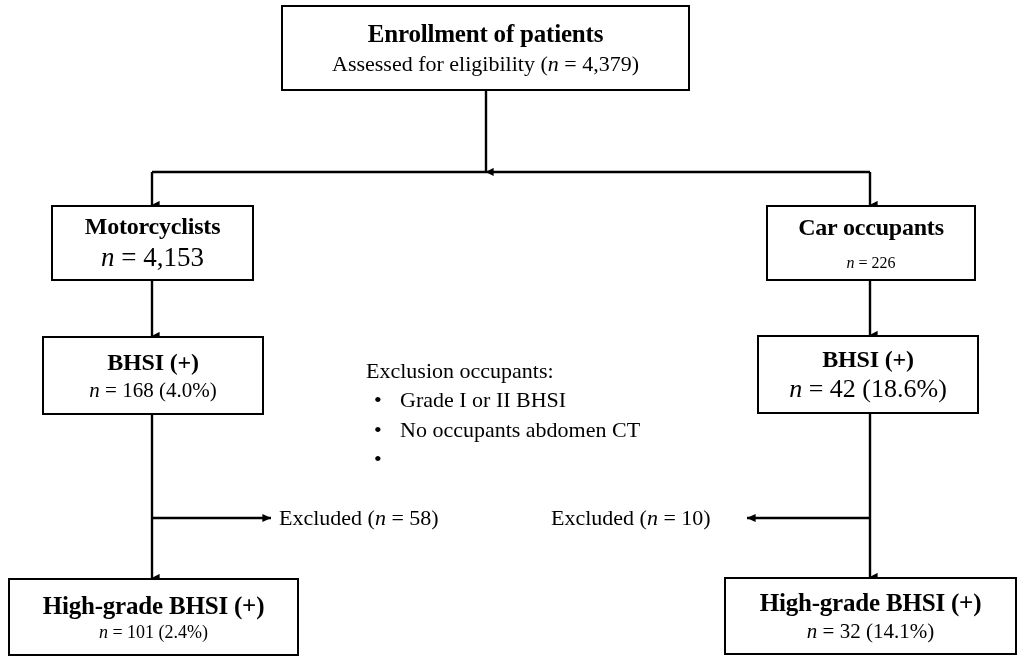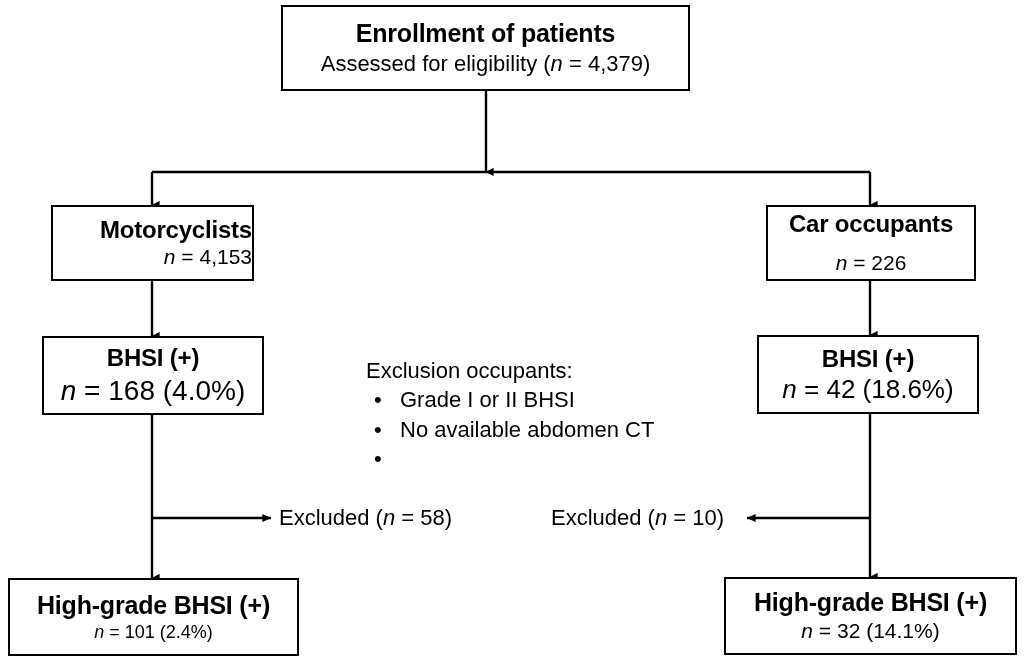--- a/index.html
+++ b/index.html
@@ -5,21 +5,21 @@
   html, body {
     margin: 0;
     padding: 0;
     background: #ffffff;
   }
   #canvas {
     position: relative;
     width: 1024px;
     height: 665px;
     background: #ffffff;
-    font-family: Liberation Sans, sans-serif;
+    font-family: Liberation Serif, serif;
     color: #000000;
     overflow: hidden;
   }
   svg.connectors {
     position: absolute;
     left: 0;
     top: 0;
     width: 1024px;
     height: 665px;
     pointer-events: none;
@@ -47,36 +47,36 @@
   .ital { font-style: italic; }
 
   
   #node-enrollment {
     left: 281px; top: 5px; width: 409px; height: 86px;
   }
   #node-enrollment .ttl { font-size: 25px; margin-bottom: 2px; }
   #node-enrollment .sub { font-size: 22px; }
 
   #node-motorcyclists {
-    left: 51px; top: 205px; width: 203px; height: 76px; align-items: flex-end;
+    left: 51px; top: 205px; width: 203px; height: 76px;
   }
   #node-motorcyclists .ttl { font-size: 24px; margin-bottom: 1px; }
-  #node-motorcyclists .sub { font-size: 21px; }
+  #node-motorcyclists .sub { font-size: 27px; }
 
   #node-car-occupants {
     left: 766px; top: 205px; width: 210px; height: 76px;
   }
   #node-car-occupants .ttl { font-size: 24px; margin-bottom: 12px; }
-  #node-car-occupants .sub { font-size: 21px; }
+  #node-car-occupants .sub { font-size: 16px; }
 
   #node-bhsi-left {
     left: 42px; top: 336px; width: 222px; height: 79px;
   }
   #node-bhsi-left .ttl { font-size: 24px; margin-bottom: 1px; }
-  #node-bhsi-left .sub { font-size: 28px; }
+  #node-bhsi-left .sub { font-size: 21px; }
 
   #node-bhsi-right {
     left: 757px; top: 335px; width: 222px; height: 79px;
   }
   #node-bhsi-right .ttl { font-size: 24px; margin-bottom: 1px; }
   #node-bhsi-right .sub { font-size: 26px; text-align: right; }
 
   #node-highgrade-left {
     left: 8px; top: 578px; width: 291px; height: 78px;
   }
@@ -204,21 +204,21 @@
 
   <div id="exclusion-criteria">
     <span class="crit-heading">Exclusion occupants:</span>
     <ul>
       <li>
         <span class="bullet">•</span>
         <span>Grade I or II BHSI</span>
       </li>
       <li>
         <span class="bullet">•</span>
-        <span>No available  abdomen CT</span>
+        <span>No occupants  abdomen CT</span>
       </li>
       <li>
         <span class="bullet">•</span>
       </li>
     </ul>
   </div>
 
   <div class="excluded-label" id="excluded-left">Excluded (<span class="ital">n</span> = 58)</div>
 
   <div class="excluded-label" id="excluded-right">Excluded (<span class="ital">n</span> = 10)</div>

